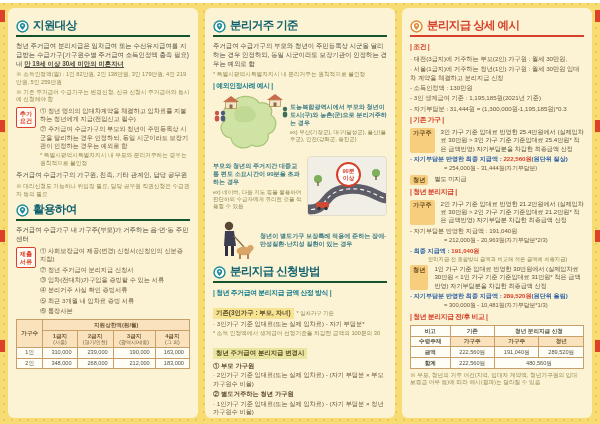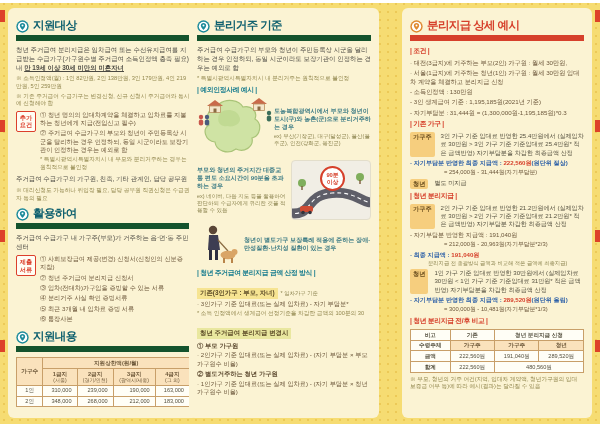--- a/index.html
+++ b/index.html
@@ -15,21 +15,21 @@
   .edge{ position:absolute; top:10px; bottom:0; width:5px;
     background:repeating-linear-gradient(180deg,#DD4129 0 12px, transparent 12px 110px); }
   .edge-l{ left:0; } .edge-r{ right:0; }
 
   .panel{
     position:absolute; top:8px; width:190px; height:410px;
     background:#FBF3D3; border-radius:6px; padding:6px 8px 5px 8px;
     overflow:hidden;
   }
   .sec-title{ display:flex; align-items:center; gap:4px;
-    border-bottom:6px solid #14532d; padding-bottom:2px; margin:4px 0 5px 0; }
+    border-bottom:2px solid #14532d; padding-bottom:2px; margin:4px 0 5px 0; }
   .sec-title .t-text{ font-size:11.5px; font-weight:bold; color:#10616F; letter-spacing:-0.6px; }
   .sec-title.red{ border-bottom-color:#D6402B; }
   .sec-title.red .t-text{ color:#D6402B; }
   .pin{ width:13px; height:13px; flex:0 0 13px; display:inline-block; }
 
   .p{ font-size:6.4px; line-height:1.38; color:#4C4A43; margin:1px 0 3px 0; }
   .p .em{ font-weight:bold; text-decoration:underline; }
   .note{ font-size:5.7px; line-height:1.32; color:#92874E; margin:0 0 2px 0; }
   .li{ font-size:6.2px; line-height:1.35; color:#6B563A; margin:0 0 2px 0; }
   .li-h{ font-size:6.3px; line-height:1.35; font-weight:bold; color:#5D4A30; margin:2px 0 1px 0; }
@@ -133,31 +133,20 @@
     <div class="req-items">
       <p class="li">① 사회보장급여 제공(변경) 신청서(신청인의 신분증 지참)</p>
       <p class="li">② 청년 주거급여 분리지급 신청서</p>
       <p class="li">③ 임차(전대차)가구임을 증빙할 수 있는 서류</p>
       <p class="li">④ 분리거주 사실 확인 증빙서류</p>
       <p class="li">⑤ 최근 3개월 내 임차료 증빙 서류</p>
       <p class="li">⑥ 통장사본</p>
     </div>
   </div>
 
-  <div class="sec-title">
-    <span class="pin">
-      <svg viewBox="0 0 20 20" width="13" height="13">
-          <circle cx="10" cy="10" r="9.5" fill="#1B8A9A"></circle>
-          <circle cx="10" cy="10" r="7.3" fill="#FFF"></circle>
-          <path d="M10 4.6C7.6 4.6 5.9 6.4 5.9 8.6 5.9 11.5 10 15.4 10 15.4s4.1-3.9 4.1-6.8C14.1 6.4 12.4 4.6 10 4.6Z" fill="#1B8A9A"></path>
-          <circle cx="10" cy="8.5" r="1.5" fill="#fff"></circle>
-        </svg>
-    </span>
-    <span class="t-text">지원내용</span>
-  </div>
 
   <table>
     <thead>
       <tr>
         <th rowspan="2">가구수</th>
         <th colspan="4">지원상한액(원/월)</th>
       </tr>
       <tr>
         <th><span>1급지</span><span class="sub">(서울)</span></th>
         <th><span>2급지</span><span class="sub">(경기/인천)</span></th>
@@ -179,21 +168,21 @@
           <td class="num">268,000</td>
           <td class="num">212,000</td>
           <td class="num">183,000</td>
         </tr>
 
     </tbody>
   </table>
 
 </section>
 
-<section class="panel" style="left:189px">
+<section class="panel" style="left:205px">
 
   <div class="sec-title">
     <span class="pin">
       <svg viewBox="0 0 20 20" width="13" height="13">
           <circle cx="10" cy="10" r="9.5" fill="#1B8A9A"></circle>
           <circle cx="10" cy="10" r="7.3" fill="#FFF"></circle>
           <path d="M10 4.6C7.6 4.6 5.9 6.4 5.9 8.6 5.9 11.5 10 15.4 10 15.4s4.1-3.9 4.1-6.8C14.1 6.4 12.4 4.6 10 4.6Z" fill="#1B8A9A"></path>
           <circle cx="10" cy="8.5" r="1.5" fill="#fff"></circle>
         </svg>
     </span>
@@ -269,20 +258,31 @@
         <line x1="21" y1="16" x2="31" y2="27" stroke="#8A6B42" stroke-width="1.2"></line>
         <ellipse cx="31" cy="31" rx="7.5" ry="4.2" fill="#D9A566"></ellipse>
         <circle cx="37.5" cy="28" r="3" fill="#D9A566"></circle>
         <rect x="26" y="34" width="2" height="5" fill="#B9854A"></rect>
         <rect x="34" y="34" width="2" height="5" fill="#B9854A"></rect>
       </svg>
     </div>
     <div class="cap" style="flex:1">청년이 별도가구 보장특례 적용에 준하는 장애·만성질환·난치성 질환이 있는 경우</div>
   </div>
 
+  <div class="sec-title">
+    <span class="pin">
+      <svg viewBox="0 0 20 20" width="13" height="13">
+          <circle cx="10" cy="10" r="9.5" fill="#1B8A9A"></circle>
+          <circle cx="10" cy="10" r="7.3" fill="#FFF"></circle>
+          <path d="M10 4.6C7.6 4.6 5.9 6.4 5.9 8.6 5.9 11.5 10 15.4 10 15.4s4.1-3.9 4.1-6.8C14.1 6.4 12.4 4.6 10 4.6Z" fill="#1B8A9A"></path>
+          <circle cx="10" cy="8.5" r="1.5" fill="#fff"></circle>
+        </svg>
+    </span>
+    <span class="t-text">분리지급 신청방법</span>
+  </div>
 
   <p class="bracket">| 청년 주거급여 분리지급 금액 산정 방식 |</p>
   <div>
     <span class="hl">기존(3인가구 : 부모, 자녀)</span><span class="hl-side">* 임차가구 기준</span>
     <p class="li">· 3인가구 기준 임대료(또는 실제 임차료) - 자기 부담분*</p>
     <p class="note">* 소득 인정액에서 생계급여 선정기준을 차감한 금액의 100분의 30</p>
   </div>
   <div style="margin-top:3px">
     <span class="hl green">청년 주거급여 분리지급 변경시</span>
     <p class="li-h">① 부모 가구원</p>

